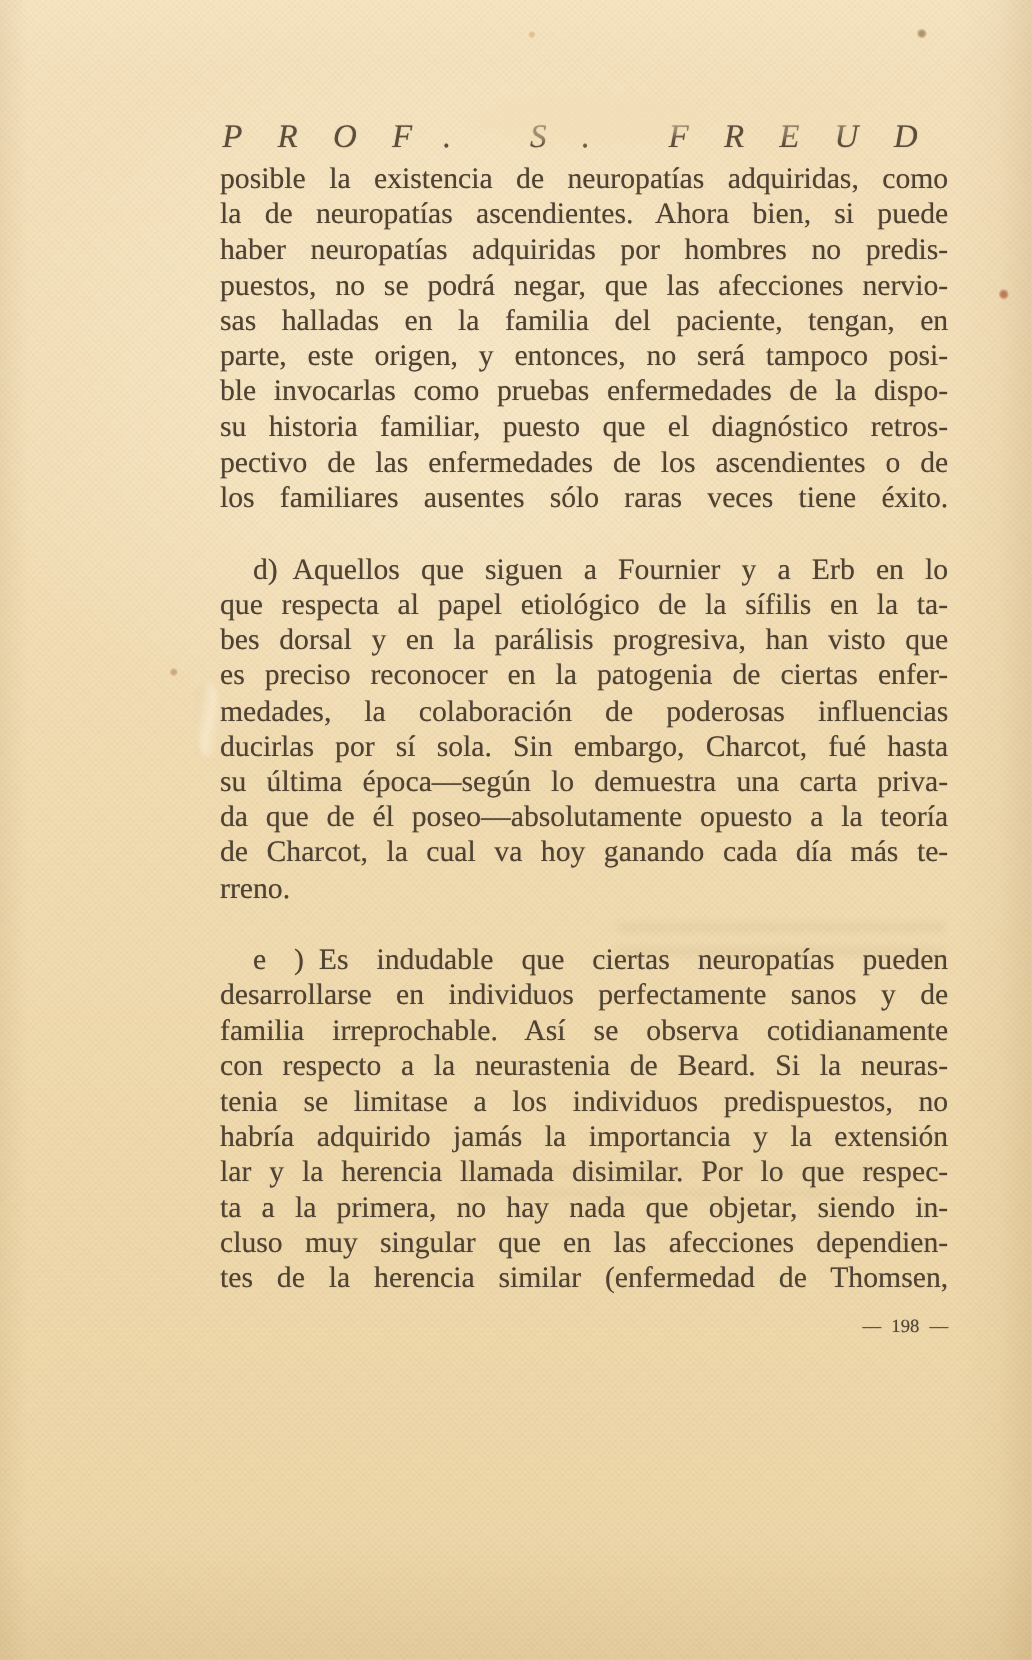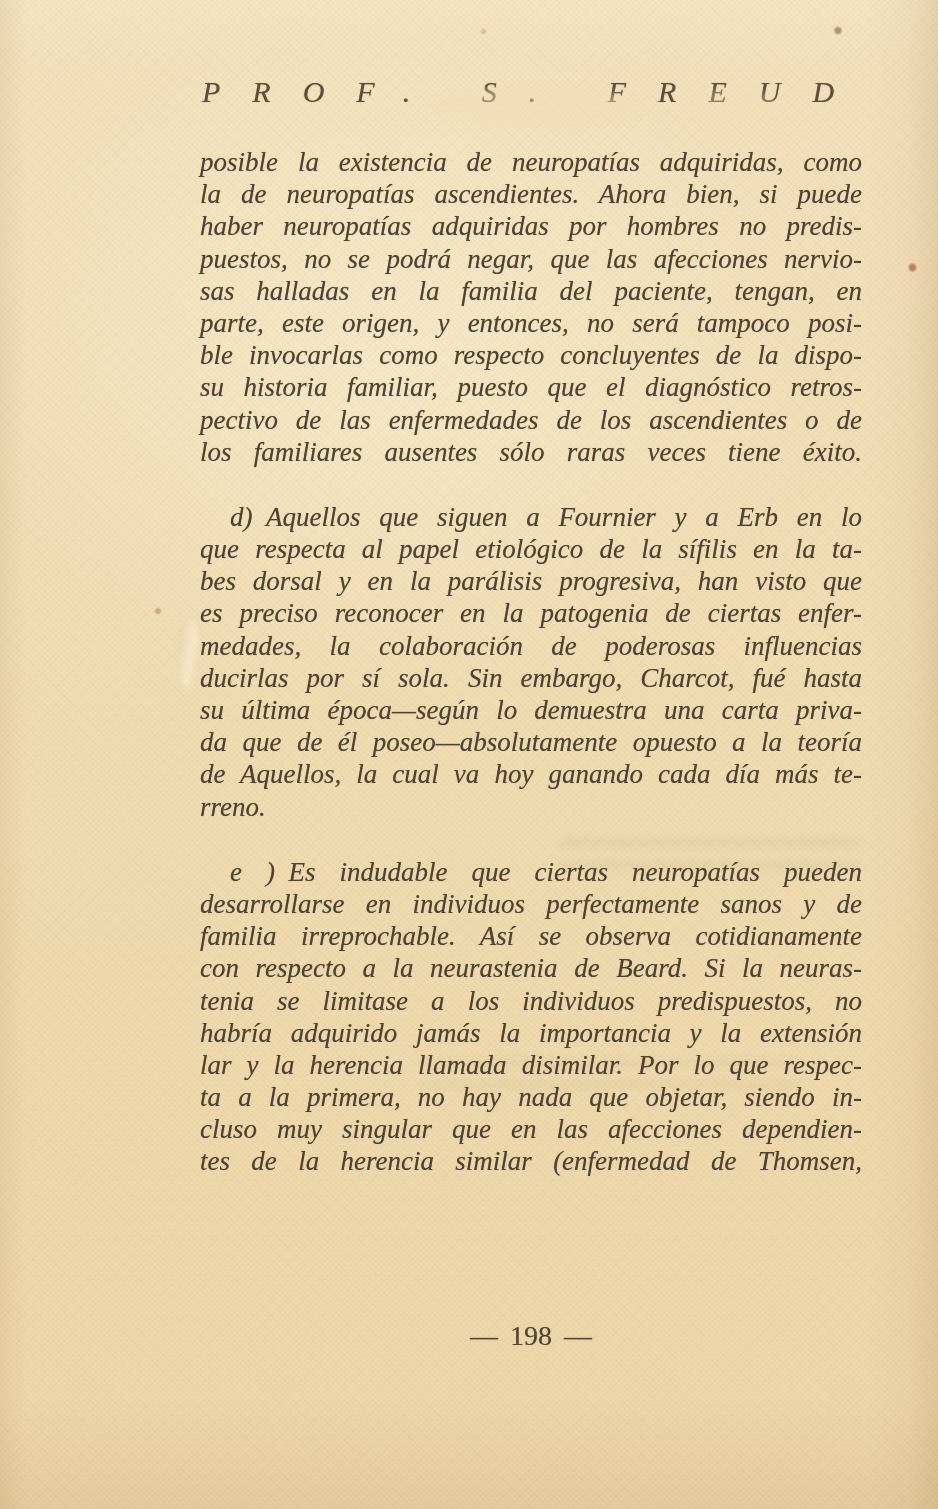--- a/index.html
+++ b/index.html
@@ -36,21 +36,21 @@
     inset: 0;
     background:
       linear-gradient(90deg, rgba(150,112,62,0.10) 0, rgba(150,112,62,0) 26px),
       linear-gradient(270deg, rgba(150,112,62,0.17) 0, rgba(150,112,62,0.05) 30px, rgba(150,112,62,0) 70px),
       linear-gradient(0deg, rgba(148,110,58,0.10) 0, rgba(148,110,58,0) 110px),
       linear-gradient(180deg, rgba(255,248,230,0.10) 0, rgba(255,248,230,0) 60px);
     pointer-events: none;
   }
   .running-head {
     position: absolute;
-    top: 75px;
+    top: 108px;
     left: 202px;
     width: 700px;
     font-style: italic;
     font-size: 30px;
     letter-spacing: 32px;
     white-space: nowrap;
     color: #5d4d3b;
     text-shadow: 0 0 1px rgba(93,77,59,0.55);
   }
   
@@ -65,31 +65,31 @@
   .head-fade.b { left: 688px; top: 88px; width: 90px; height: 40px; background: rgba(242,222,181,0.33); }
   .text-block {
     position: absolute;
     top: 146px;
     left: 200px;
     width: 662px;
     font-size: 27px;
     line-height: 32.2px;
     text-shadow: 0 0 0.7px rgba(79,66,51,0.55);
   }
-  .line { height: 32.2px; overflow: visible; font-style: italic; }
+  .line { height: 32.2px; overflow: visible; }
   .line.j { text-align: justify; text-align-last: justify; }
   .line.short { text-align: right; text-align-last: left; }
   .line.indent { text-indent: 30px; margin-top: 33px; }
   .folio {
     position: absolute;
-    top: 1320px;
+    top: 1196px;
     left: 200px;
     width: 662px;
-    text-align: center;
-    font-size: 28px;
+    text-align: right;
+    font-size: 17px;
     word-spacing: 5px;
     color: #52443４;
     color: #524434;
     text-shadow: 0 0 0.7px rgba(82,68,52,0.5);
   }
   .stain { position: absolute; border-radius: 50%; pointer-events: none; }
   .stain.s1 { left: 833px; top: 26px;  width: 10px; height: 9px;
               background: radial-gradient(circle, rgba(122,82,40,0.55) 0 30%, rgba(122,82,40,0) 75%); }
   .stain.s2 { left: 908px; top: 262px; width: 9px;  height: 11px;
               background: radial-gradient(circle, rgba(158,62,30,0.6) 0 30%, rgba(158,62,30,0) 75%); }
@@ -130,33 +130,33 @@
   <div class="head-fade a"></div>
   <div class="head-fade b"></div>
 
   <div class="text-block">
       <div class="line j">posible la existencia de neuropatías adquiridas, como</div>
       <div class="line j">la de neuropatías ascendientes. Ahora bien, si puede</div>
       <div class="line j">haber neuropatías adquiridas por hombres no predis-</div>
       <div class="line j">puestos, no se podrá negar, que las afecciones nervio-</div>
       <div class="line j">sas halladas en la familia del paciente, tengan, en</div>
       <div class="line j">parte, este origen, y entonces, no será tampoco posi-</div>
-      <div class="line j">ble invocarlas como respecto concluyentes de la dispo-</div>
+      <div class="line j">ble invocarlas como pruebas enfermedades de la dispo-</div>
       <div class="line j">su historia familiar, puesto que el diagnóstico retros-</div>
       <div class="line j">pectivo de las enfermedades de los ascendientes o de</div>
       <div class="line j">los familiares ausentes sólo raras veces tiene éxito.</div>
       <div class="line j indent">d) Aquellos que siguen a Fournier y a Erb en lo</div>
       <div class="line j">que respecta al papel etiológico de la sífilis en la ta-</div>
       <div class="line j">bes dorsal y en la parálisis progresiva, han visto que</div>
       <div class="line j">es preciso reconocer en la patogenia de ciertas enfer-</div>
       <div class="line j">medades, la colaboración de poderosas influencias</div>
       <div class="line j">ducirlas por sí sola. Sin embargo, Charcot, fué hasta</div>
       <div class="line j">su última época—según lo demuestra una carta priva-</div>
       <div class="line j">da que de él poseo—absolutamente opuesto a la teoría</div>
-      <div class="line j">de Aquellos, la cual va hoy ganando cada día más te-</div>
+      <div class="line j">de Charcot, la cual va hoy ganando cada día más te-</div>
       <div class="line short">rreno.</div>
       <div class="line j indent">e ) Es indudable que ciertas neuropatías pueden</div>
       <div class="line j">desarrollarse en individuos perfectamente sanos y de</div>
       <div class="line j">familia irreprochable. Así se observa cotidianamente</div>
       <div class="line j">con respecto a la neurastenia de Beard. Si la neuras-</div>
       <div class="line j">tenia se limitase a los individuos predispuestos, no</div>
       <div class="line j">habría adquirido jamás la importancia y la extensión</div>
       <div class="line j">lar y la herencia llamada disimilar. Por lo que respec-</div>
       <div class="line j">ta a la primera, no hay nada que objetar, siendo in-</div>
       <div class="line j">cluso muy singular que en las afecciones dependien-</div>

